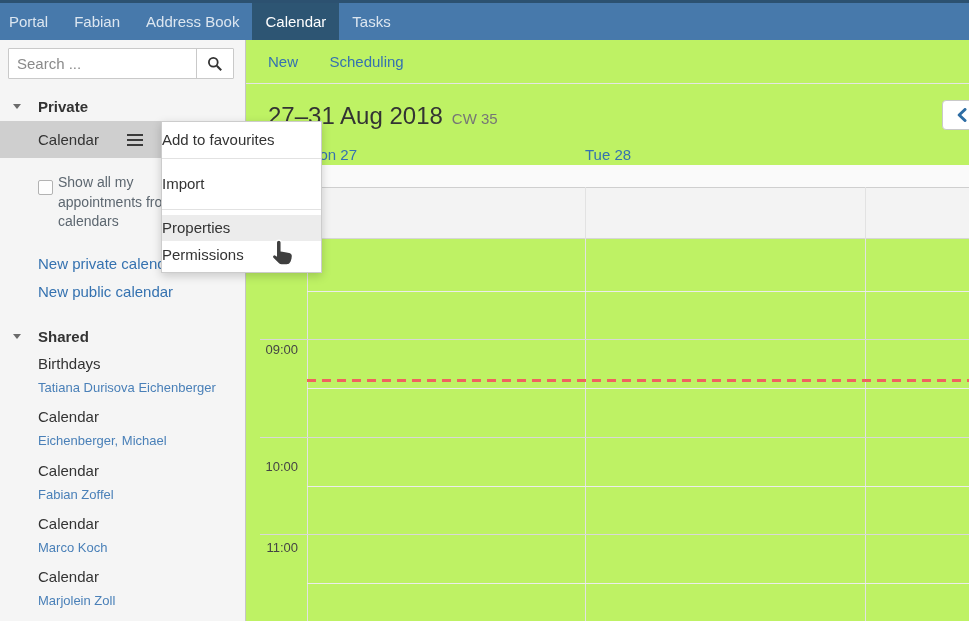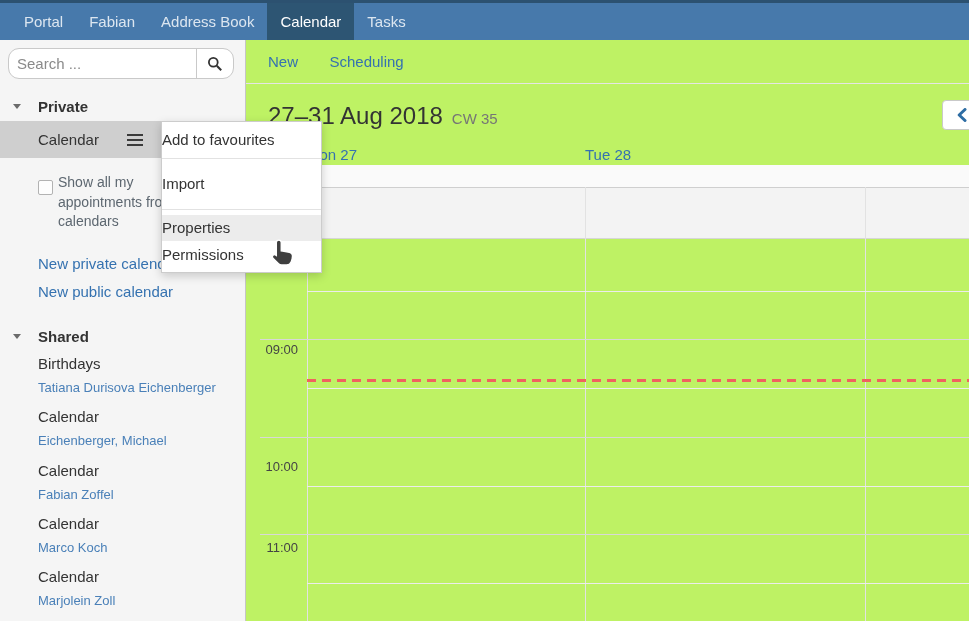--- a/index.html
+++ b/index.html
@@ -5,28 +5,28 @@
   * { margin:0; padding:0; box-sizing:border-box; }
   html,body { width:969px; height:621px; overflow:hidden; }
   body { font-family:"Liberation Sans", sans-serif; background:#fff; position:relative; }
   .app { position:relative; width:969px; height:621px; overflow:hidden; }
 
   
   .navbar { position:absolute; left:0; top:0; right:0; height:40px;
             background:#4779ab; border-top:3px solid #2c5170; display:flex; }
   .nav-tab { height:37px; line-height:37px; padding:0 13px; font-size:15px;
              color:#dce6f0; cursor:pointer; }
-  .nav-tab:first-child { padding-left:24px; }
+  .nav-tab:first-child { padding-left:9px; }
   .nav-tab.active { background:#2d5573; color:#fff; }
 
   
   .sidebar { position:absolute; left:0; top:40px; width:246px; bottom:0;
              background:#f5f5f5; border-right:1px solid #c5c5c5; }
   .search { position:absolute; left:8px; top:8px; width:226px; height:31px;
-            background:#fff; border:1px solid #c9c9c9; border-radius:11px; display:flex; }
+            background:#fff; border:1px solid #c9c9c9; border-radius:1px; display:flex; }
   .search input { flex:1; border:0; outline:none; background:transparent;
                   padding:0 8px; font-size:15px; color:#333; font-family:inherit; min-width:0; }
   .search input::placeholder { color:#8a8a8a; }
   .search-btn { width:37px; border-left:1px solid #c9c9c9; display:flex;
                 align-items:center; justify-content:center; cursor:pointer; }
   .side-hdr { position:absolute; left:0; right:0; height:20px; }
   .caret { position:absolute; left:13px; top:6px; width:0; height:0;
            border-left:4px solid transparent; border-right:4px solid transparent;
            border-top:5px solid #6b6b6b; }
   .side-hdr .hdr-label { position:absolute; left:38px; top:0; font-size:15px;

